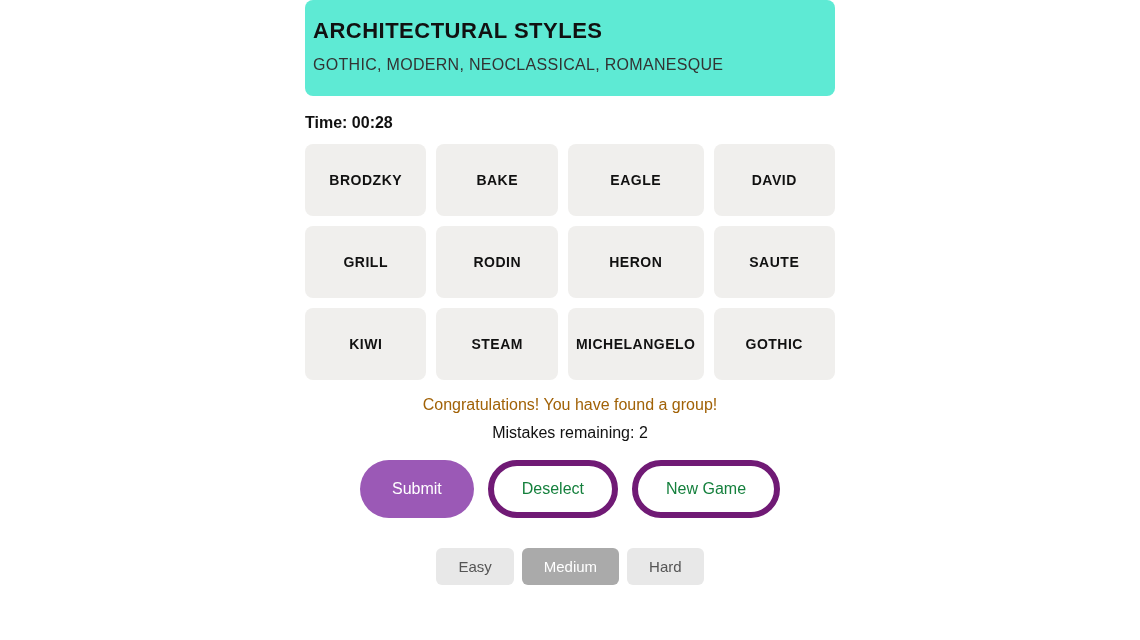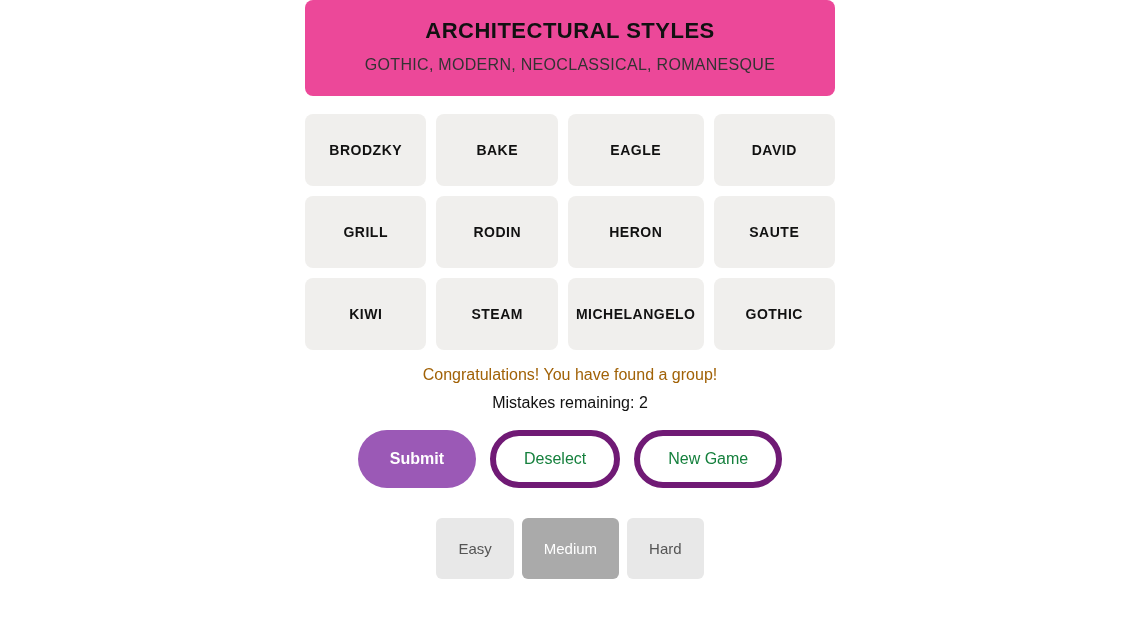--- a/index.html
+++ b/index.html
@@ -19,24 +19,23 @@
       overflow: hidden;
     }
 
     .game-container {
       width: 570px;
       margin: 0 auto;
       padding: 0 20px 20px;
     }
 
     .category-banner {
-      background: #ec4899;
+      background: #5eead4;
       border-radius: 8px;
       padding: 18px 8px 22px;
-      text-align: center;
       margin-bottom: 18px;
     }
 
     .category-title {
       font-size: 22px;
       font-weight: 900;
       letter-spacing: 0.5px;
       color: #111;
       margin-bottom: 12px;
     }
@@ -99,21 +98,21 @@
       margin-bottom: 30px;
     }
 
     .btn-submit {
       background: #9b59b6;
       color: white;
       border: none;
       border-radius: 30px;
       padding: 14px 32px;
       font-size: 16px;
-      font-weight: 700;
+      font-weight: 400;
       cursor: pointer;
       min-width: 110px;
     }
 
     .btn-outline {
       background: white;
       color: #15803d;
       border: 6px solid #701a75;
       border-radius: 30px;
       padding: 14px 28px;
@@ -125,21 +124,21 @@
 
     .difficulty-row {
       display: flex;
       justify-content: center;
       gap: 8px;
     }
 
     .diff-btn {
       border: none;
       border-radius: 6px;
-      padding: 22px 22px;
+      padding: 10px 22px;
       font-size: 15px;
       cursor: pointer;
       font-weight: 500;
     }
 
     .diff-btn.active {
       background: #aaa;
       color: white;
     }
 
@@ -151,20 +150,21 @@
 </head>
 <body>
 
 <div class="game-container">
 
   <div class="category-banner">
     <div class="category-title">ARCHITECTURAL STYLES</div>
     <div class="category-items">GOTHIC, MODERN, NEOCLASSICAL, ROMANESQUE</div>
   </div>
 
+  <div class="timer">Time: 00:28</div>
 
   <div class="grid">
   <div class="word-card">BRODZKY</div>
       <div class="word-card">BAKE</div>
       <div class="word-card">EAGLE</div>
       <div class="word-card">DAVID</div>
       <div class="word-card">GRILL</div>
       <div class="word-card">RODIN</div>
       <div class="word-card">HERON</div>
       <div class="word-card">SAUTE</div>

